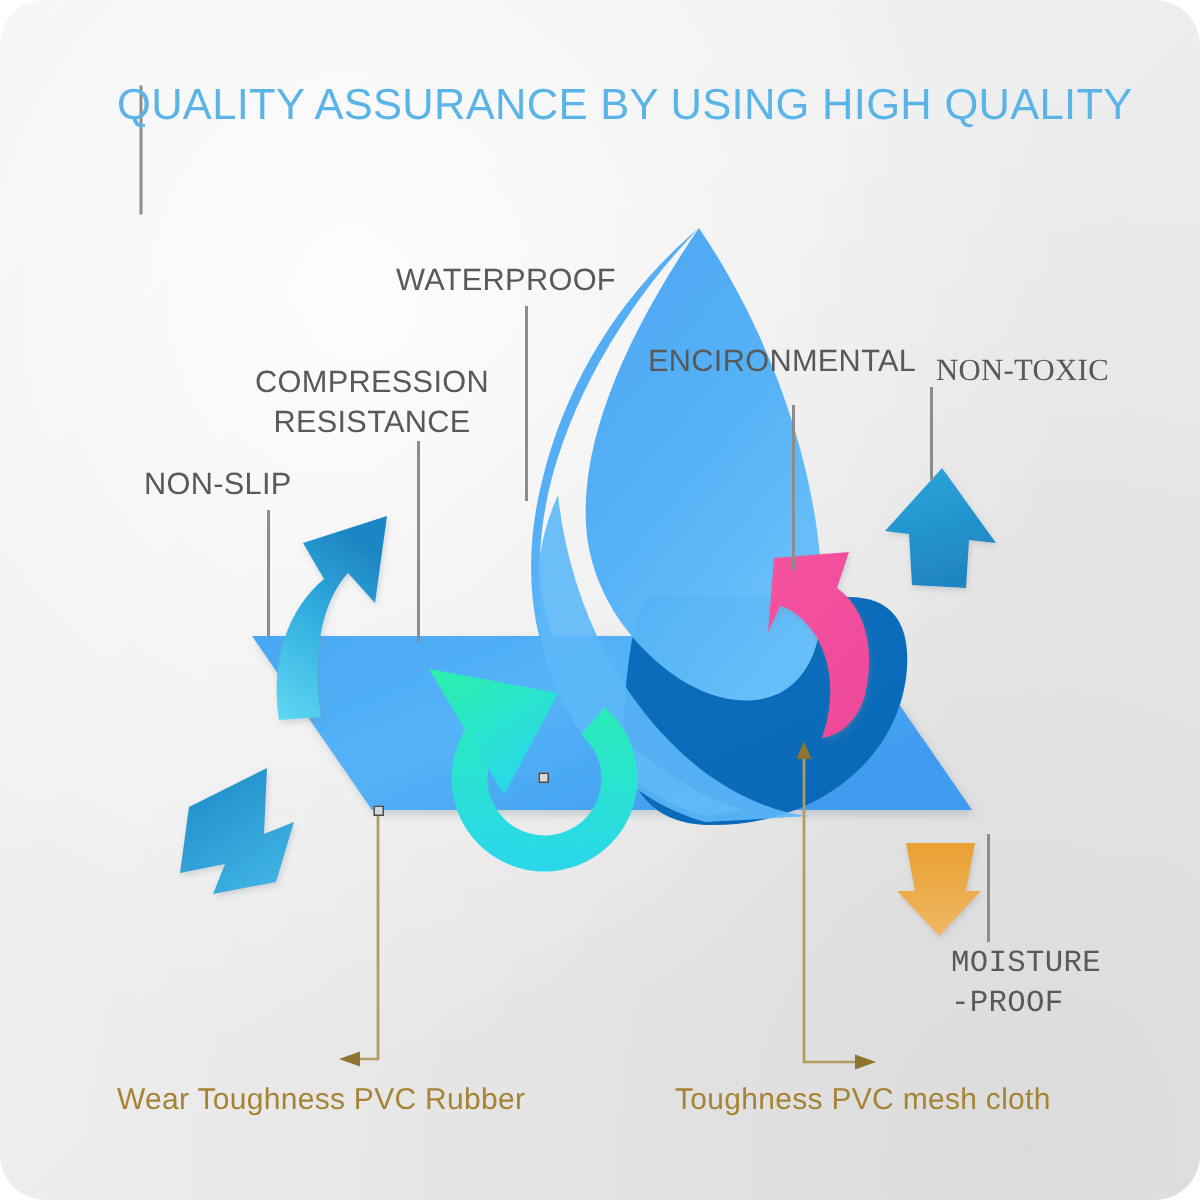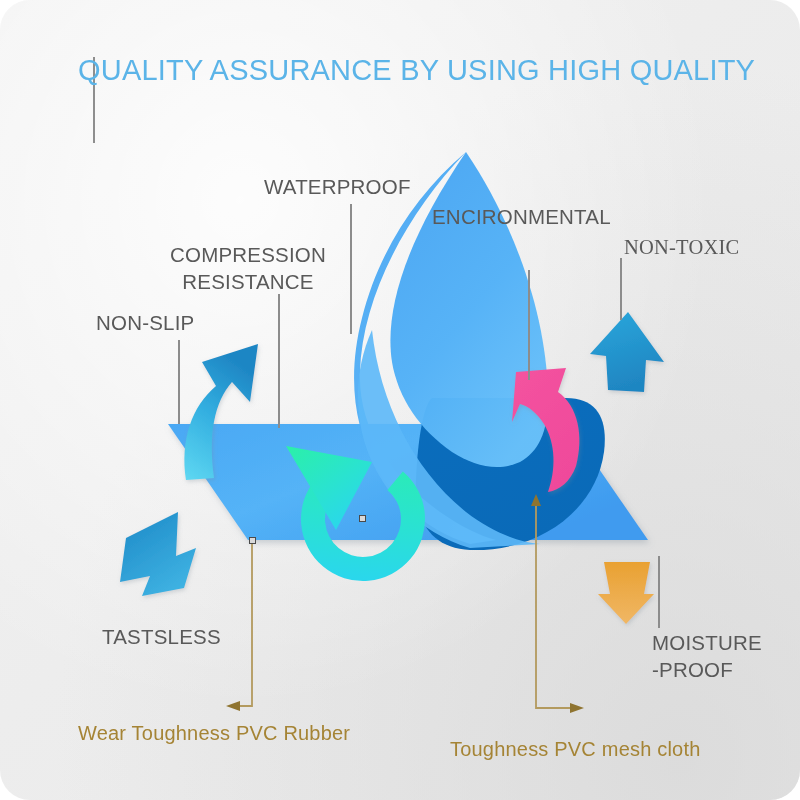--- a/index.html
+++ b/index.html
@@ -253,33 +253,30 @@
 
   <div class="label two-line" style="left:170px; top:242px; text-align:center;">
     <div>COMPRESSION</div>
     <div>RESISTANCE</div>
   </div>
 
   <div class="label" style="left:264px; top:174px;">
     <span>WATERPROOF</span>
   </div>
 
-  <div class="label two-line" style="left:432px; top:204px;">
+  <div class="label two-line" style="left:432px; top:228px;">
     <div>ENCIRONMENTAL</div>
   </div>
 
   <div class="label" style="left:624px; top:234px;font-family:Liberation Serif, serif;">
     <span>NON-TOXIC</span>
   </div>
 
-  <div class="label" style="left:102px; top:624px;">
-    <span>TASTSLESS</span>
-  </div>
-
-  <div class="label two-line" style="left:652px; top:630px;">
+
+  <div class="label two-line" style="left:634px; top:630px;font-family:Liberation Mono, monospace;">
     <div>MOISTURE</div>
     <div>-PROOF</div>
   </div>
 
   <div class="gold-label" style="left:78px; top:722px;">Wear Toughness PVC Rubber</div>
-  <div class="gold-label" style="left:450px; top:722px;margin-top:16px;">Toughness PVC mesh cloth</div>
+  <div class="gold-label" style="left:450px; top:722px;">Toughness PVC mesh cloth</div>
 
 </div>
 
 </body></html>

